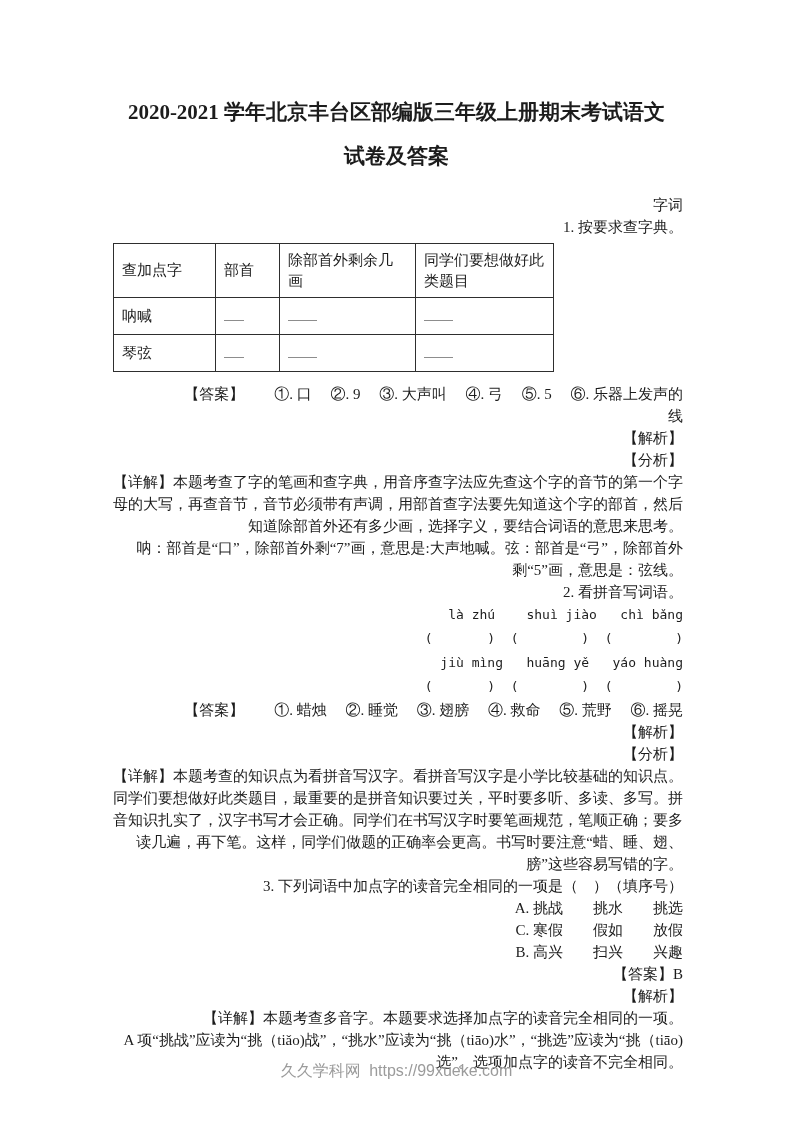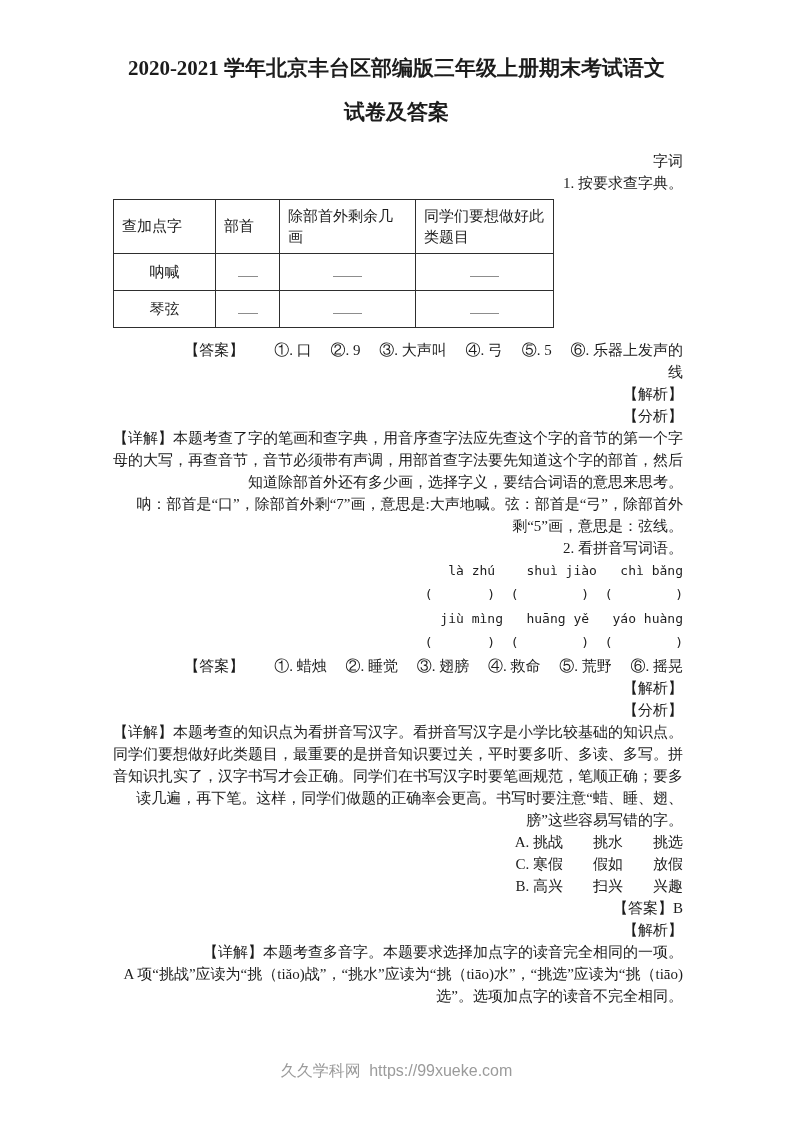--- a/index.html
+++ b/index.html
@@ -9,21 +9,21 @@
     font-family: "Liberation Serif", "DejaVu Serif", serif;
     color: #1c1c1c;
   }
   .page {
     position: relative;
     width: 793px; height: 1122px;
     background: #ffffff;
     overflow: hidden;
   }
   .title-block {
-    padding-top: 54px;
+    padding-top: 98px;
     text-align: center;
   }
   .title-line {
     font-size: 21px;
     font-weight: bold;
     line-height: 28px;
   }
   .title-line + .title-line { margin-top: 16px; }
   .content {
     margin: 24px 110px 8px 113px;
@@ -40,21 +40,21 @@
   }
   table.lookup td {
     border: 1.6px solid #2e2e2e;
     font-size: 15px;
     padding: 2px 8px;
     vertical-align: middle;
     text-align: left;
     line-height: 21px;
   }
   tr.hdr td { height: 49px; }
-  tr.data td { height: 32px; text-align: center; }
+  tr.data td { height: 32px; }
   .c1 { width: 85px; }
   .c2 { width: 47px; }
   .c3 { width: 119px; }
   .c4 { width: 121px; }
   .blank {
     display: inline-block;
     border-bottom: 1.2px solid #8d8d8d;
     height: 13px;
     vertical-align: baseline;
   }
@@ -128,20 +128,21 @@
     <p>2. 看拼音写词语。</p>
     <p class="pinyin">là zhú    shuì jiào   chì bǎng</p>
     <p class="pinyin"> (       )  (        )  (        )</p>
     <p class="pinyin">jiù mìng   huāng yě   yáo huàng</p>
     <p class="pinyin"> (       )  (        )  (        )</p>
     <p class="nowrap">【答案】　　①. 蜡烛　 ②. 睡觉　 ③. 翅膀　 ④. 救命　 ⑤. 荒野　 ⑥. 摇晃</p>
     <p>【解析】</p>
     <p>【分析】</p>
     <p>【详解】本题考查的知识点为看拼音写汉字。看拼音写汉字是小学比较基础的知识点。同学们要想做好此类题目，最重要的是拼音知识要过关，平时要多听、多读、多写。拼音知识扎实了，汉字书写才会正确。同学们在书写汉字时要笔画规范，笔顺正确；要多读几遍，再下笔。这样，同学们做题的正确率会更高。书写时要注意“蜡、睡、翅、膀”这些容易写错的字。</p>
 
+    <p>3. 下列词语中加点字的读音完全相同的一项是（　）（填序号）</p>
     <p>A. 挑战　　挑水　　挑选</p>
     <p>C. 寒假　　假如　　放假</p>
     <p>B. 高兴　　扫兴　　兴趣</p>
     <p>【答案】B</p>
     <p>【解析】</p>
     <p class="bold">【详解】本题考查多音字。本题要求选择加点字的读音完全相同的一项。</p>
     <p>A 项“挑战”应读为“挑（tiǎo)战”，“挑水”应读为“挑（tiāo)水”，“挑选”应读为“挑（tiāo)选”。选项加点字的读音不完全相同。</p>
 
   </div>
 

